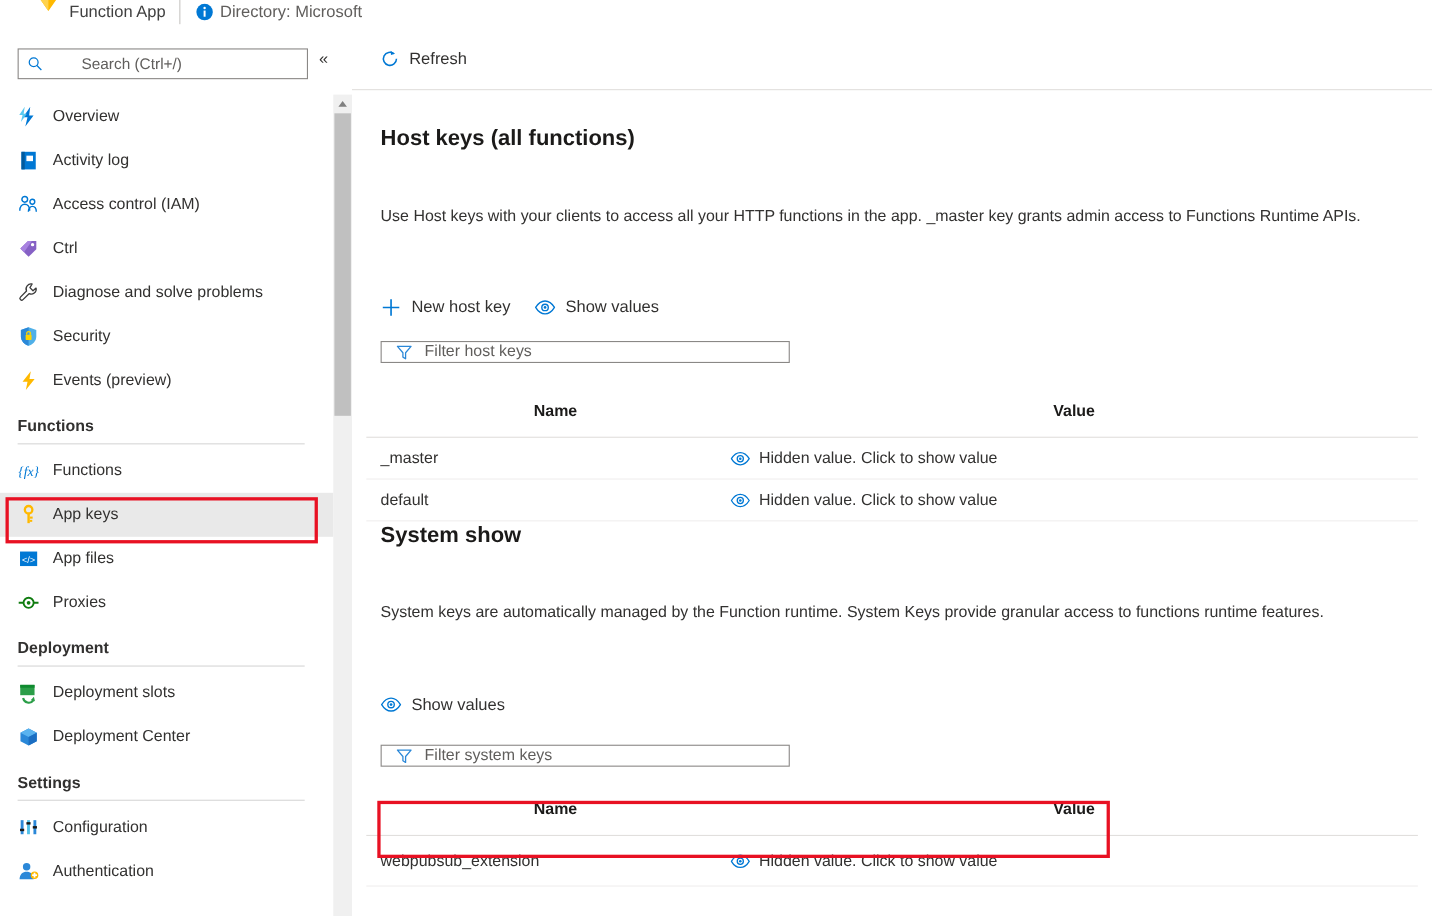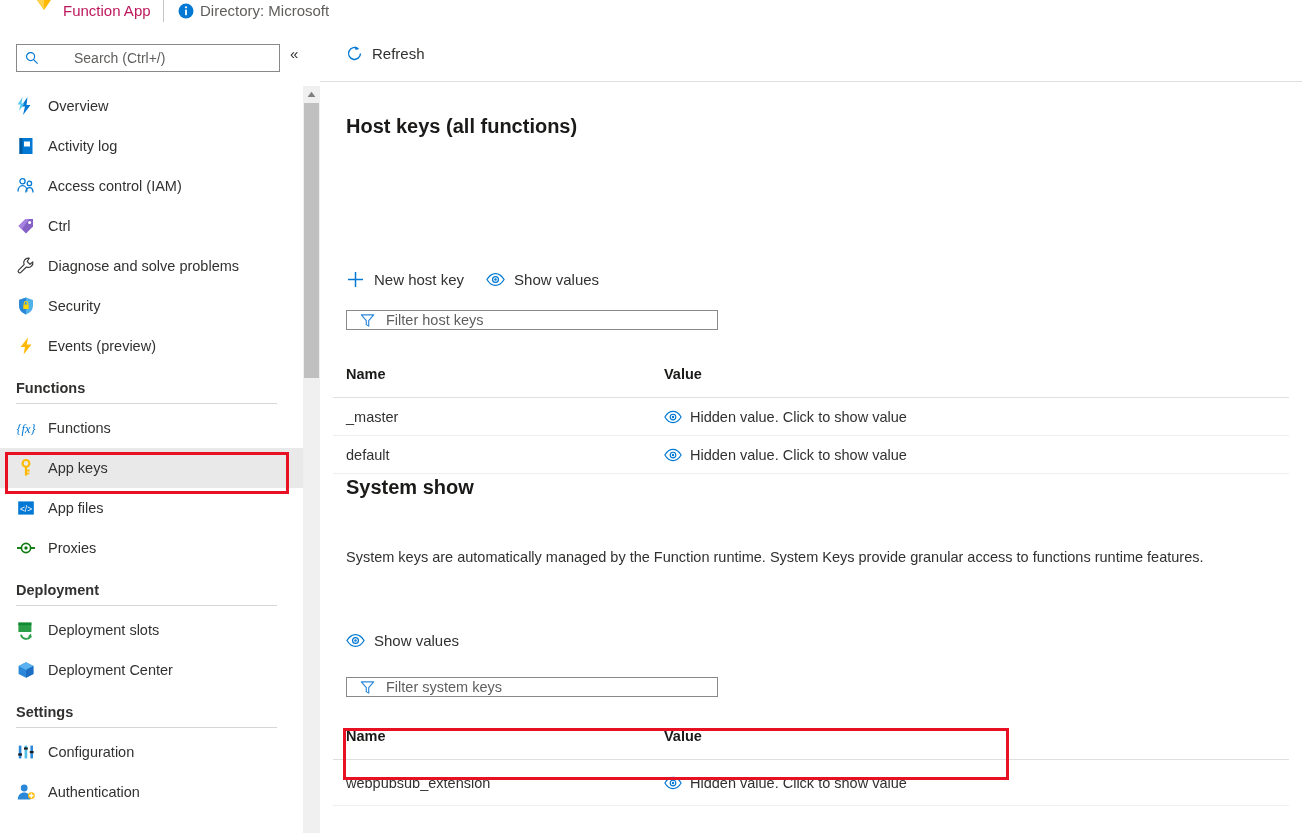--- a/index.html
+++ b/index.html
@@ -10,21 +10,21 @@
     color: #323130;
     overflow: hidden;
   }
   #app { position: relative; width: 1302px; height: 833px; }
 
   
   .header { position: absolute; left: 0; top: 0; width: 1302px; height: 30px; }
   .hdr-icon { position: absolute; left: 32px; top: -12px; width: 22px; height: 26px; }
   .hdr-title {
     position: absolute; left: 63px; top: 2px;
-    font-size: 15px; color: #be185d; white-space: nowrap;
+    font-size: 15px; color: #404040; white-space: nowrap;
   }
   .hdr-sep {
     position: absolute; left: 163px; top: 0px;
     width: 1px; height: 22px; background: #c8c6c4;
   }
   .hdr-info { position: absolute; left: 178px; top: 3px; width: 16px; height: 16px; }
   .hdr-dir {
     position: absolute; left: 200px; top: 2px;
     font-size: 15px; color: #605e5c; white-space: nowrap;
   }
@@ -110,21 +110,21 @@
   .filter-box .funnel { flex: 0 0 auto; width: 15px; height: 15px; }
   .filter-box input {
     border: 0; outline: 0; flex: 1 1 auto; background: transparent;
     font-family: "Liberation Sans", sans-serif; font-size: 14.5px;
     color: #323130; padding-left: 11px;
   }
   .filter-box input::placeholder { color: #605e5c; }
 
   .tbl { width: 956px; }
   .tbl-head { display: flex; height: 31px; align-items: flex-start; }
-  .th { font-size: 14.5px; font-weight: bold; color: #1b1a19; }
+  .th { font-size: 14.5px; font-weight: bold; color: #1b1a19; text-align: center; }
   .th.name { width: 331px; padding-left: 13px; }
   .th.value { flex: 1 1 auto; }
   .tbl-head-rule { height: 1px; background: #e1dfdd; width: 956px; }
   .tr { display: flex; align-items: center; height: 37px; }
   .tr-rule { height: 1px; background: #f0eeee; width: 956px; }
   .td { font-size: 14.5px; color: #323130; }
   .td.name { width: 331px; padding-left: 13px; white-space: nowrap; }
   .td.value { flex: 1 1 auto; display: flex; align-items: center; cursor: pointer; }
   .td.value .eye { width: 18px; height: 18px; margin-right: 8px; flex: 0 0 auto; }
   .td.value .txt { white-space: nowrap; }
@@ -349,20 +349,23 @@
         </svg>
         <span class="lbl">Refresh</span>
       </div>
     </div>
     <div class="cmd-rule"></div>
 
     <div class="section" style="top:85px;">
       <div class="sec-title">Host keys (all functions)</div>
     </div>
 
+    <div class="section" style="top:157px;">
+      <div class="sec-desc">Use Host keys with your clients to access all your HTTP functions in the app. _master key grants admin access to Functions Runtime APIs.</div>
+    </div>
 
     <div class="section" style="top:240px;">
       <div class="actions">
         <div class="action">
           <svg class="ico" viewBox="0 0 19 19">
             <line x1="9.5" y1="2" x2="9.5" y2="17" stroke="#0078d4" stroke-width="1.5"></line>
             <line x1="2" y1="9.5" x2="17" y2="9.5" stroke="#0078d4" stroke-width="1.5"></line>
           </svg>
           <span class="lbl">New host key</span>
         </div>

